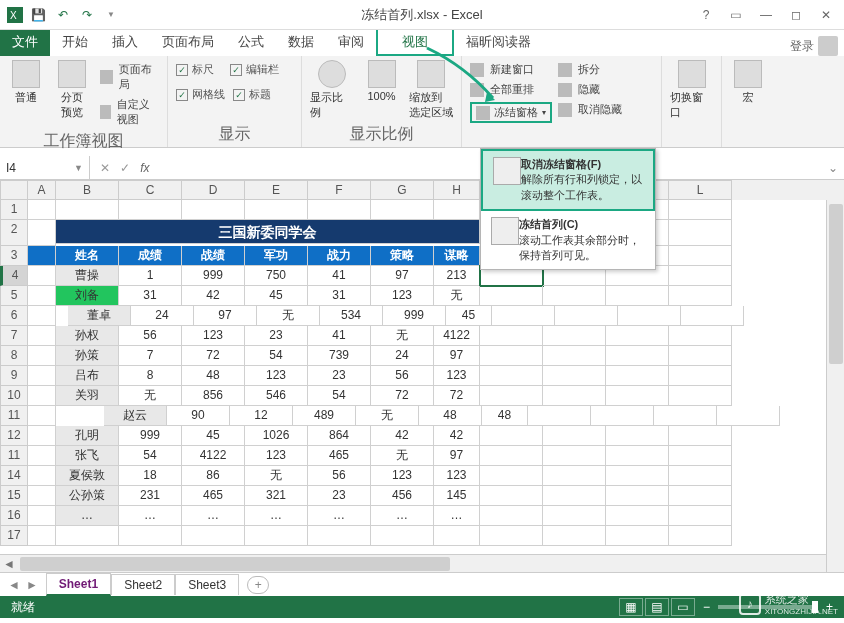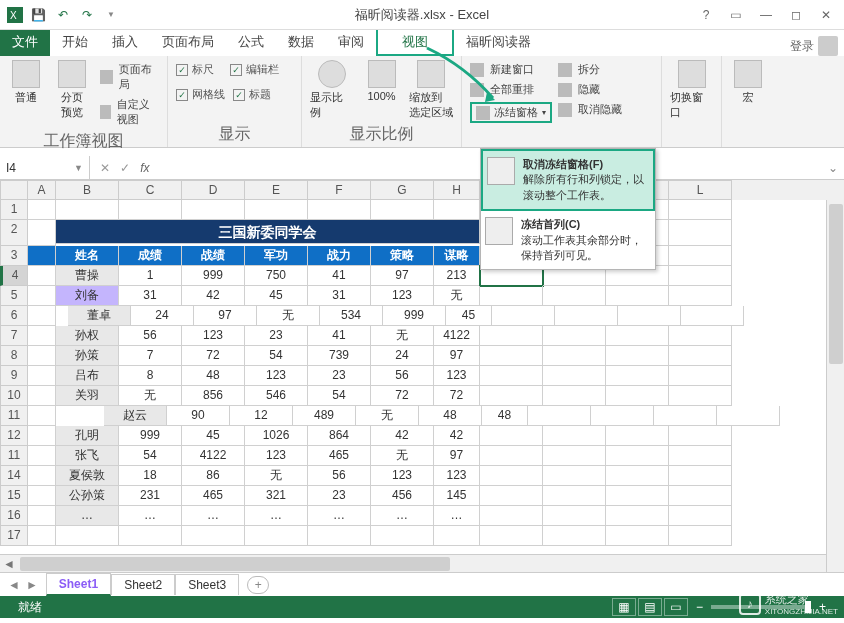--- a/index.html
+++ b/index.html
@@ -26,21 +26,21 @@
 .bigbtn{display:flex;flex-direction:column;align-items:center;gap:2px;font-size:11px;color:#333;min-width:36px}
 .bigbtn .ic{width:28px;height:28px;background:#ddd;border:1px solid #bbb}
 .chkrow{display:flex;align-items:center;gap:4px;font-size:11px;color:#555;margin:2px 0}
 .chk{width:12px;height:12px;border:1px solid #888;display:inline-flex;align-items:center;justify-content:center;font-size:9px;color:#217346}
 .smallrow{display:flex;align-items:center;gap:6px;font-size:11px;color:#444;margin:2px 0}
 .smallrow .sic{width:14px;height:14px;background:#bbb}
 .freeze-btn{border:2px solid #1ba883;padding:1px 4px;display:flex;align-items:center;gap:4px}
 .ribColRight{display:flex;flex-direction:column;gap:1px}
 
 .freeze-menu{position:absolute;top:92px;left:480px;width:176px;background:#fff;border:1px solid #b5b5b5;box-shadow:2px 2px 4px rgba(0,0,0,.2);z-index:50}
-.freeze-item{display:flex;gap:8px;padding:6px 4px;border-bottom:1px solid #eee}
+.freeze-item{display:flex;padding:6px 10px;border-bottom:1px solid #eee}
 .freeze-item:last-child{border-bottom:none}
 .freeze-item.sel{background:#c9ede1;border:2px solid #1ba883}
 .freeze-item .fic{width:28px;height:28px;background:#eee;border:1px solid #aaa;flex:0 0 28px}
 .freeze-item .ft{font-size:11px;color:#333;line-height:1.4}
 .freeze-item .ft b{font-weight:bold;display:block}
 
 .arrow-line{position:absolute;top:-10px;left:425px;width:70px;height:60px;z-index:40;pointer-events:none}
 
 .fbar{height:24px;display:flex;align-items:center;border-bottom:1px solid #ccc;background:#fff}
 .namebox{width:90px;border-right:1px solid #ccc;padding:0 6px;height:100%;display:flex;align-items:center;font-size:12px}
@@ -65,24 +65,24 @@
 .vscroll{position:absolute;right:0;top:20px;bottom:0;width:18px;background:#f0f0f0;border-left:1px solid #ccc}
 .vthumb{position:absolute;top:4px;left:2px;width:14px;height:160px;background:#cfcfcf;border-radius:2px}
 .hscroll{height:18px;background:#f0f0f0;border-top:1px solid #ccc;display:flex;align-items:center}
 .hscroll .harrow{width:18px;text-align:center;color:#777}
 .hscroll .htrack{flex:1;position:relative;height:14px}
 .hscroll .hthumb{position:absolute;left:2px;top:0;width:430px;height:14px;background:#cfcfcf;border-radius:2px}
 
 .sheettabs{height:24px;display:flex;align-items:center;border-top:1px solid #ccc;background:#fff;font-size:12px}
 .stnav{display:flex;gap:6px;padding:0 8px;color:#888}
 .stab{padding:3px 12px;border:1px solid #ccc;border-bottom:none;color:#333;background:#fff}
-.stab.active{border-bottom:2px solid #217346;font-weight:bold;color:#8b5cf6}
+.stab.active{border-bottom:2px solid #217346;font-weight:bold;color:#701a75}
 .stab-add{width:22px;height:18px;border:1px solid #bbb;border-radius:9px;text-align:center;margin-left:8px;color:#888;line-height:16px}
 
-.status{height:22px;background:#217346;color:#fff;display:flex;align-items:center;font-size:12px;padding:0 18px;position:relative}
+.status{height:22px;background:#217346;color:#fff;display:flex;align-items:center;font-size:12px;padding:0 11px;position:relative}
 .status .views{margin-left:auto;display:flex;gap:2px}
 .status .vbtn{width:24px;height:18px;border:1px solid rgba(255,255,255,.4);display:flex;align-items:center;justify-content:center}
 .zoom-slider{width:100px;height:4px;background:rgba(255,255,255,.4);margin:0 8px;position:relative}
 .zoom-slider .zt{position:absolute;right:0;top:-4px;width:6px;height:12px;background:#fff}
 .watermark{position:absolute;right:6px;bottom:2px;font-size:11px;color:rgba(255,255,255,.85);display:flex;align-items:center;gap:4px}
 .watermark .logo{width:22px;height:22px;border:2px solid rgba(255,255,255,.85);border-radius:4px;display:flex;align-items:center;justify-content:center;font-size:12px}
 
 .cB{width:63px}.cC{width:63px}.cD{width:63px}.cE{width:63px}.cF{width:63px}.cG{width:63px}.cH{width:46px}.cI{width:63px}.cJ{width:63px}.cK{width:63px}.cL{width:63px}
 .cA{width:28px}
 </style>
@@ -95,21 +95,21 @@
         <svg width="16" height="16">
           <rect width="16" height="16" fill="#217346"></rect>
           <text x="3" y="12" fill="#fff" font-size="10">X</text>
         </svg>
       </span>
     <span class="qat-icon">💾</span>
     <span class="qat-icon">↶</span>
     <span class="qat-icon">↷</span>
     <span class="qat-icon" style="font-size:8px;color:#888">▼</span>
   </div>
-  <div class="winTitle">福昕阅读器.xlsx - Excel</div>
+  <div class="winTitle">冻结首列.xlsx - Excel</div>
   <div class="winctrl">
     <div class="wc">?</div>
     <div class="wc">▭</div>
     <div class="wc">—</div>
     <div class="wc">◻</div>
     <div class="wc">✕</div>
   </div>
 </div>
 
 <div class="tabsRow">
@@ -358,21 +358,21 @@
         <div class="cell cG">97</div>
         <div class="cell cH">213</div>
         <div class="cell cI selcell"></div>
         <div class="cell cJ"></div>
         <div class="cell cK"></div>
         <div class="cell cL"></div>
       </div>
       <div class="row data-row">
         <div class="rowh">5</div>
         <div class="cell cA" style="background: rgb(255, 255, 255);"></div>
-        <div class="cell cB" style="background: #c4b5fd;">刘备</div>
+        <div class="cell cB" style="background: #22c55e;">刘备</div>
         <div class="cell cC">31</div>
         <div class="cell cD">42</div>
         <div class="cell cE">45</div>
         <div class="cell cF">31</div>
         <div class="cell cG">123</div>
         <div class="cell cH">无</div>
         <div class="cell cI"></div>
         <div class="cell cJ"></div>
         <div class="cell cK"></div>
         <div class="cell cL"></div>

